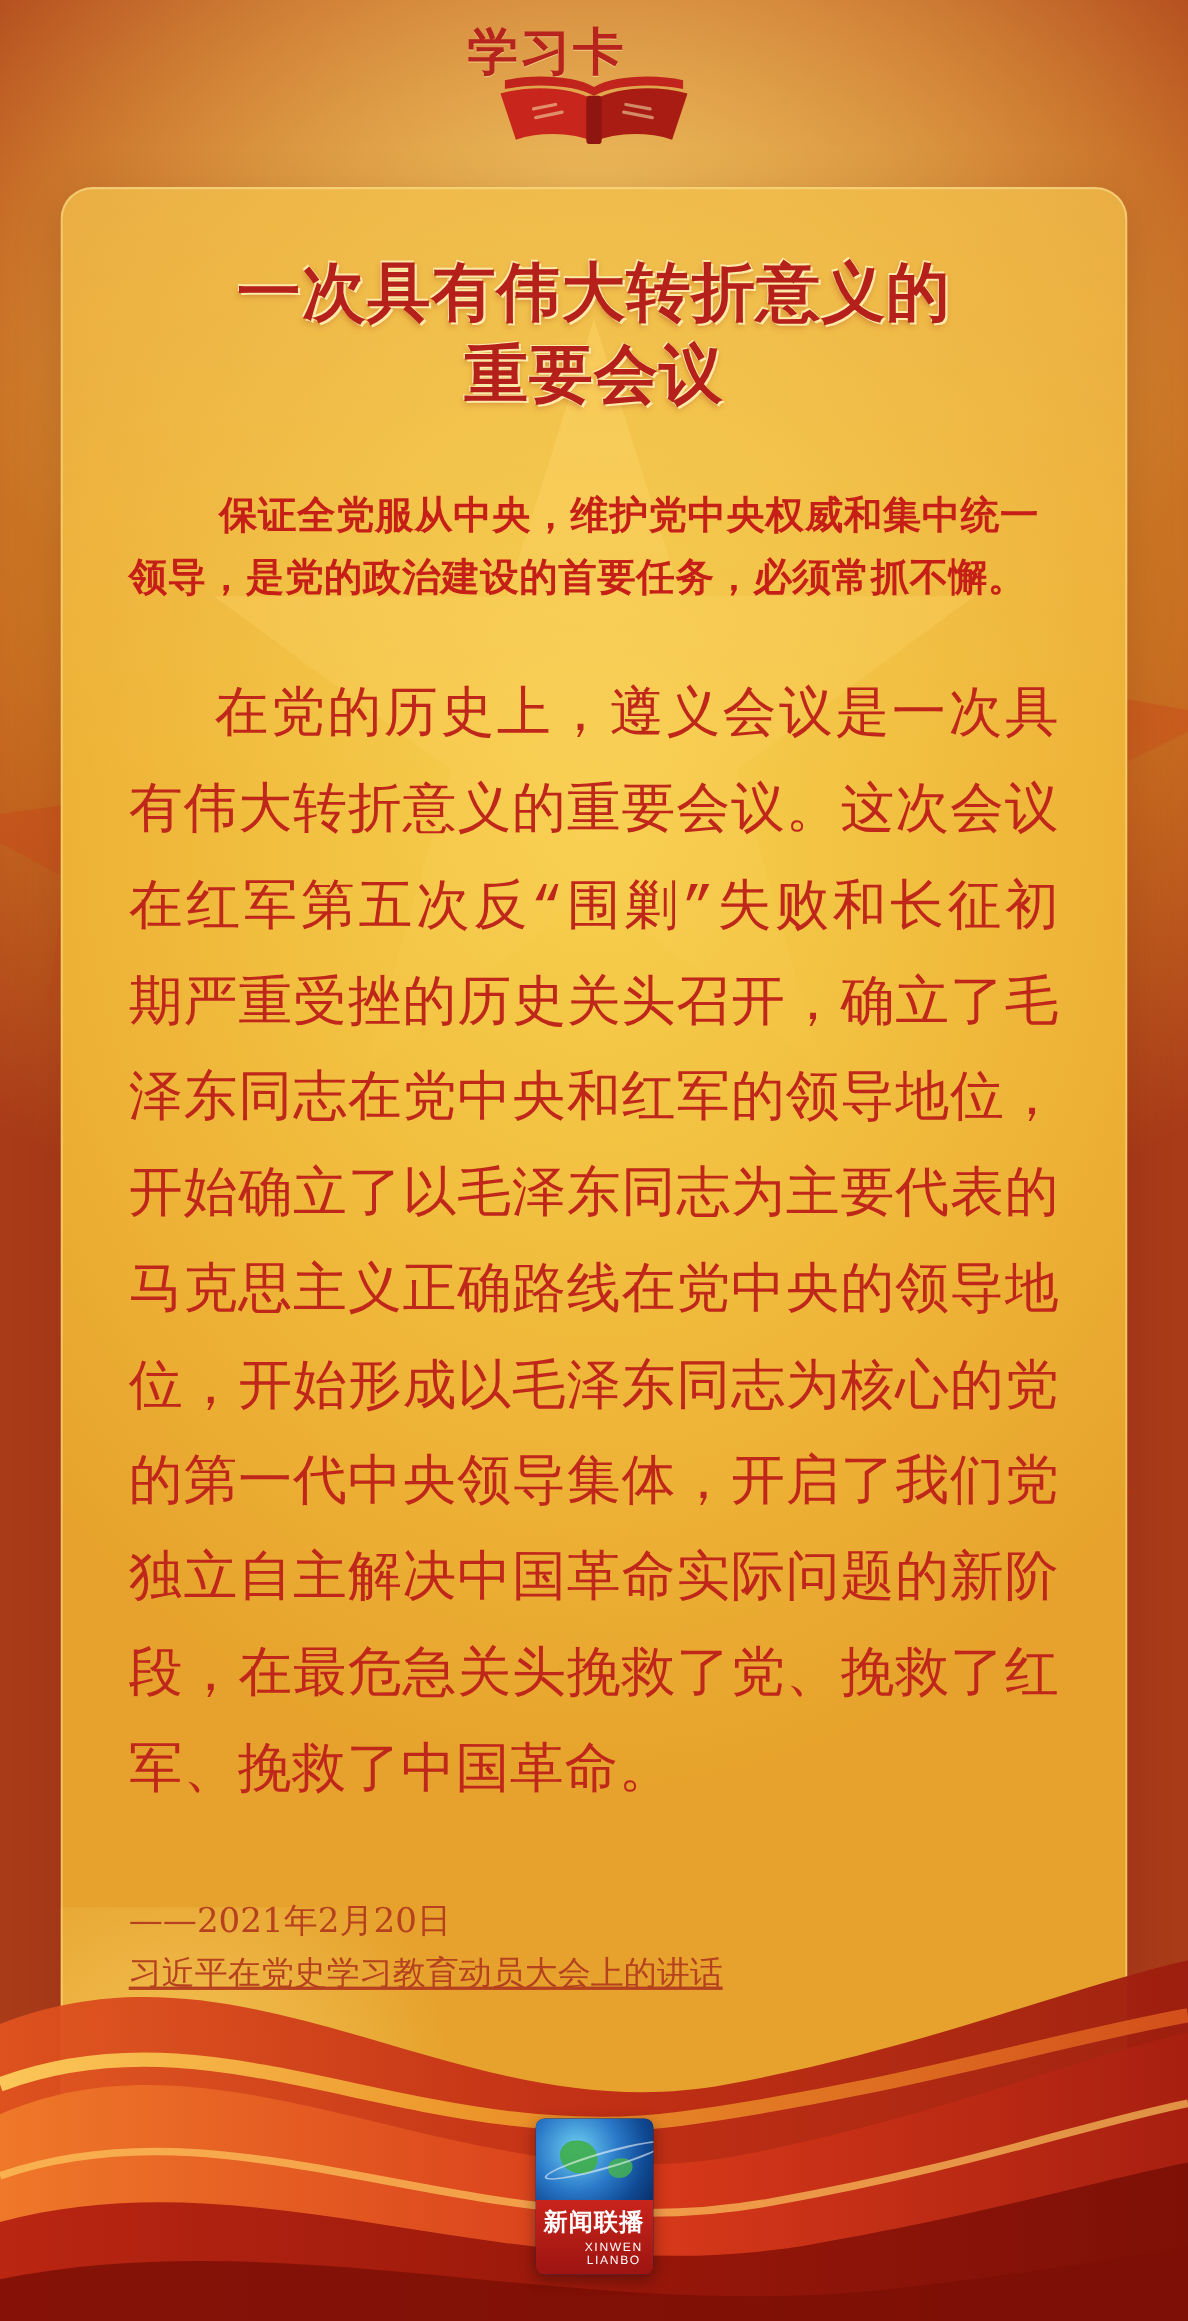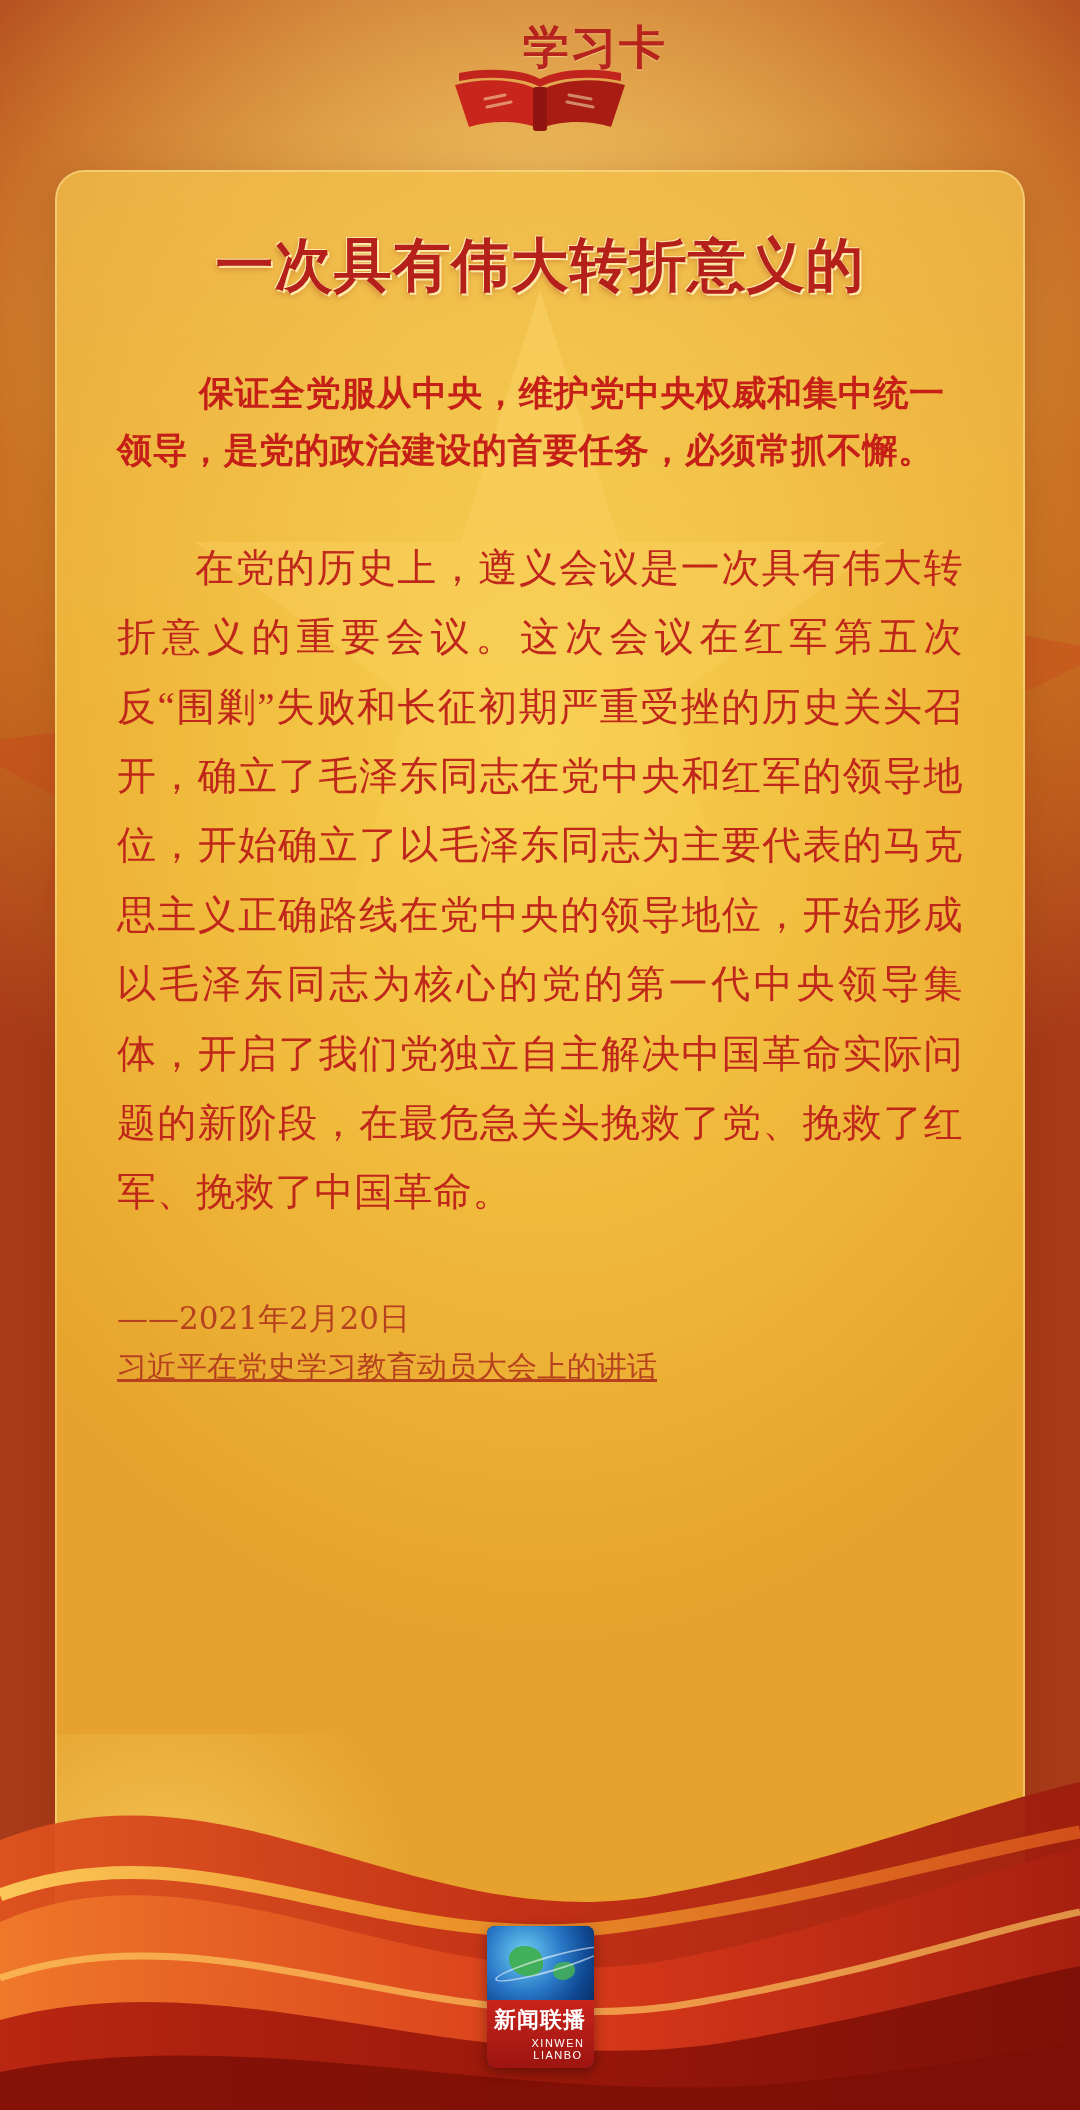--- a/index.html
+++ b/index.html
@@ -47,22 +47,22 @@
   
   .header {
     position: relative;
     height: 150px;
     display: flex;
     align-items: center;
     justify-content: center;
   }
   .logo-wrap { position: relative; width: 230px; height: 120px; }
   .logo-title {
-    position: absolute; top: 2px; left: 12px; width: 100%;
-    text-align: right;
+    position: absolute; top: 2px; left: 0; width: 100%;
+    text-align: left;
     font-family: "DejaVu Serif", serif;
     font-weight: bold;
     font-size: 46px;
     color: #b7231d;
     letter-spacing: 2px;
     text-shadow: 0 1px 0 rgba(255,230,160,.6);
   }
   .logo-book { position: absolute; bottom: 0; left: 50%; margin-left: -95px; }
 
   
@@ -119,22 +119,22 @@
     font-size: 35px;
     line-height: 1.62;
     color: #c51f17;
     text-indent: 82px;
     letter-spacing: 0.5px;
   }
 
   
   .body-para {
     margin-top: 54px;
-    font-family: Liberation Serif, serif;
-    font-size: 39px;
+    font-family: Liberation Mono, monospace;
+    font-size: 49px;
     line-height: 1.78;
     color: #c0271b;
     text-indent: 78px;
     text-align: justify;
     letter-spacing: 0.5px;
   }
 
   
   .attrib {
     margin-top: 66px;
@@ -218,20 +218,21 @@
         <path d="M40 34 L60 30 M42 42 L66 37 M124 30 L146 34 M122 37 L148 42" stroke="#f6e3a8" stroke-width="3" stroke-linecap="round" opacity=".55"></path>
       </svg>
     </div>
   </div>
 </div>
 
 <div class="card">
   <div class="card-inner">
     <div class="headline">
       <span>一次具有伟大转折意义的</span>
+      <span class="l2">重要会议</span>
     </div>
 
     <div class="quote">保证全党服从中央，维护党中央权威和集中统一领导，是党的政治建设的首要任务，必须常抓不懈。</div>
 
     <div class="body-para">在党的历史上，遵义会议是一次具有伟大转折意义的重要会议。这次会议在红军第五次反“围剿”失败和长征初期严重受挫的历史关头召开，确立了毛泽东同志在党中央和红军的领导地位，开始确立了以毛泽东同志为主要代表的马克思主义正确路线在党中央的领导地位，开始形成以毛泽东同志为核心的党的第一代中央领导集体，开启了我们党独立自主解决中国革命实际问题的新阶段，在最危急关头挽救了党、挽救了红军、挽救了中国革命。</div>
 
     <div class="attrib">
       <div>——2021年2月20日</div>
       <div class="line2">习近平在党史学习教育动员大会上的讲话</div>
     </div>

